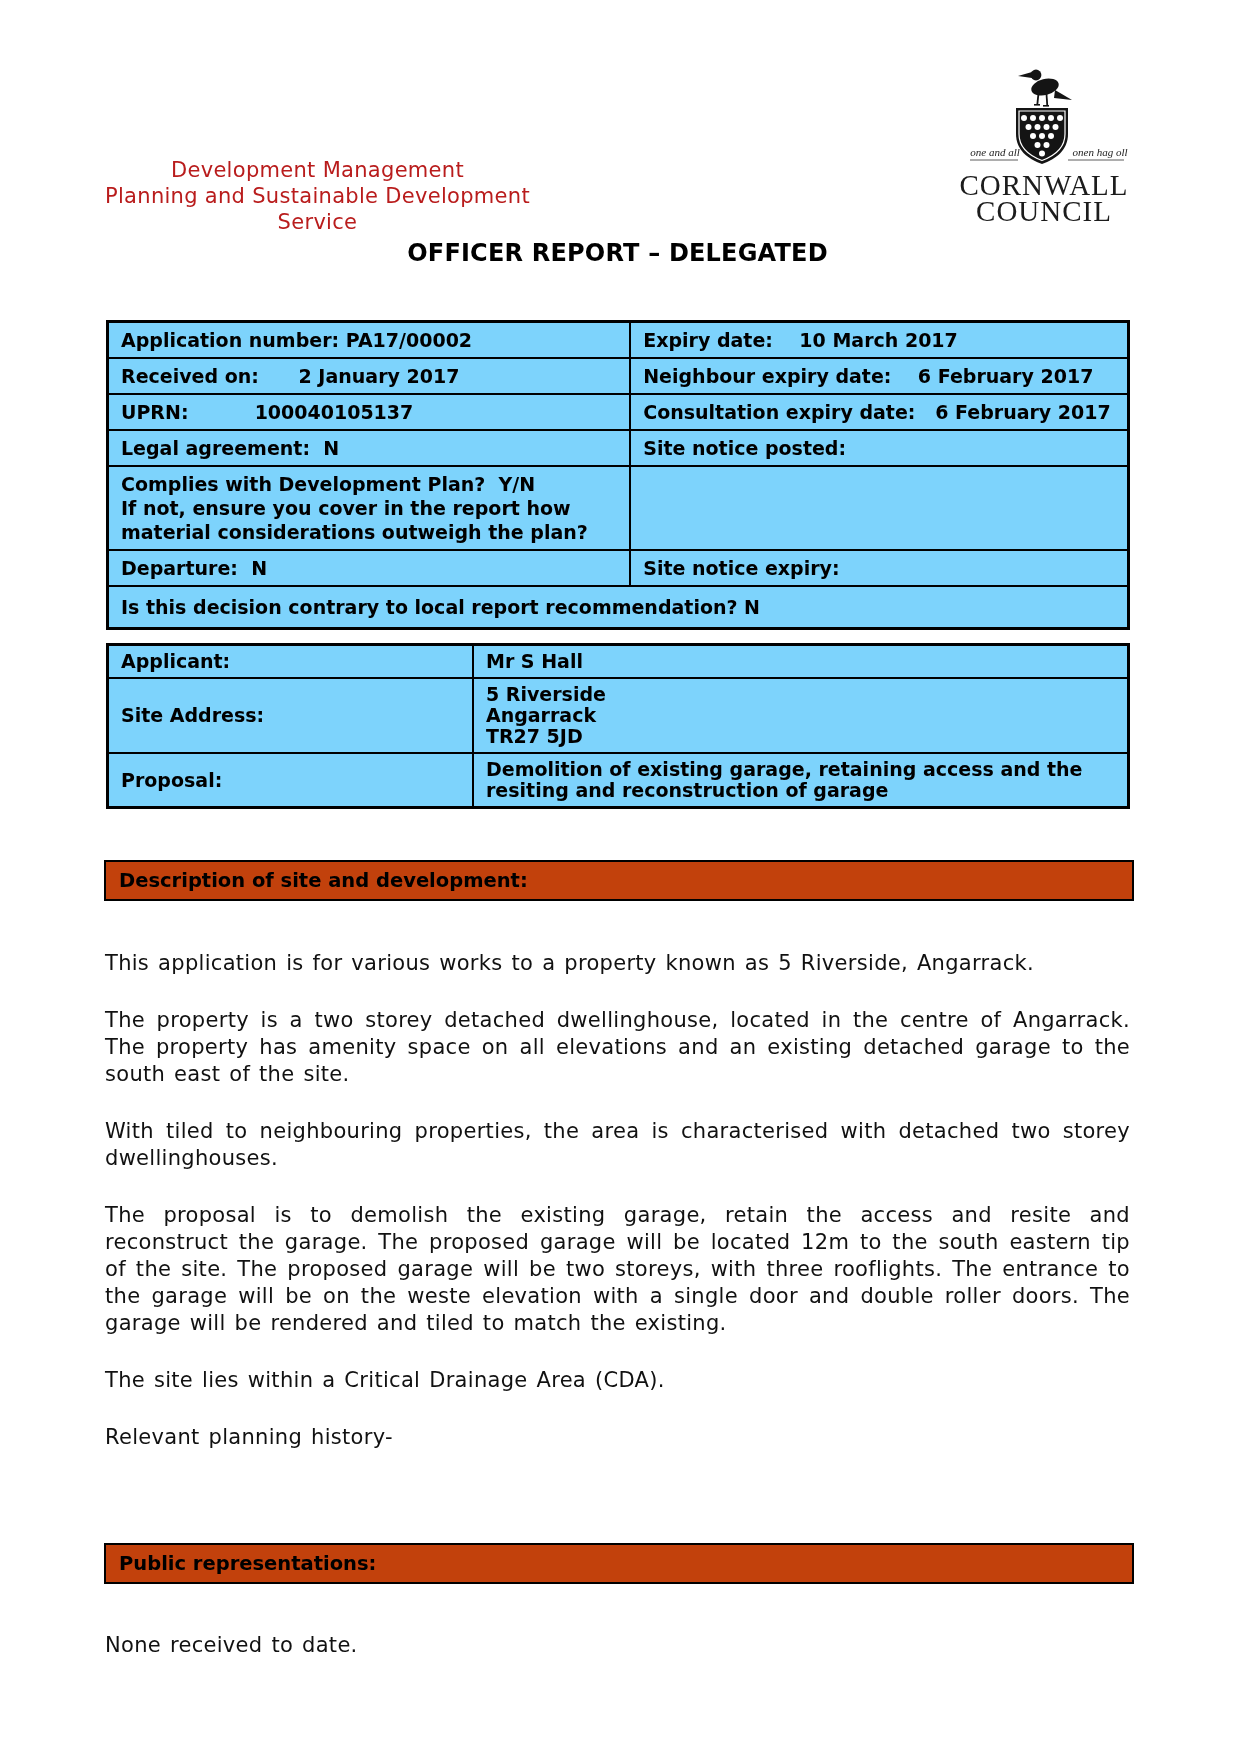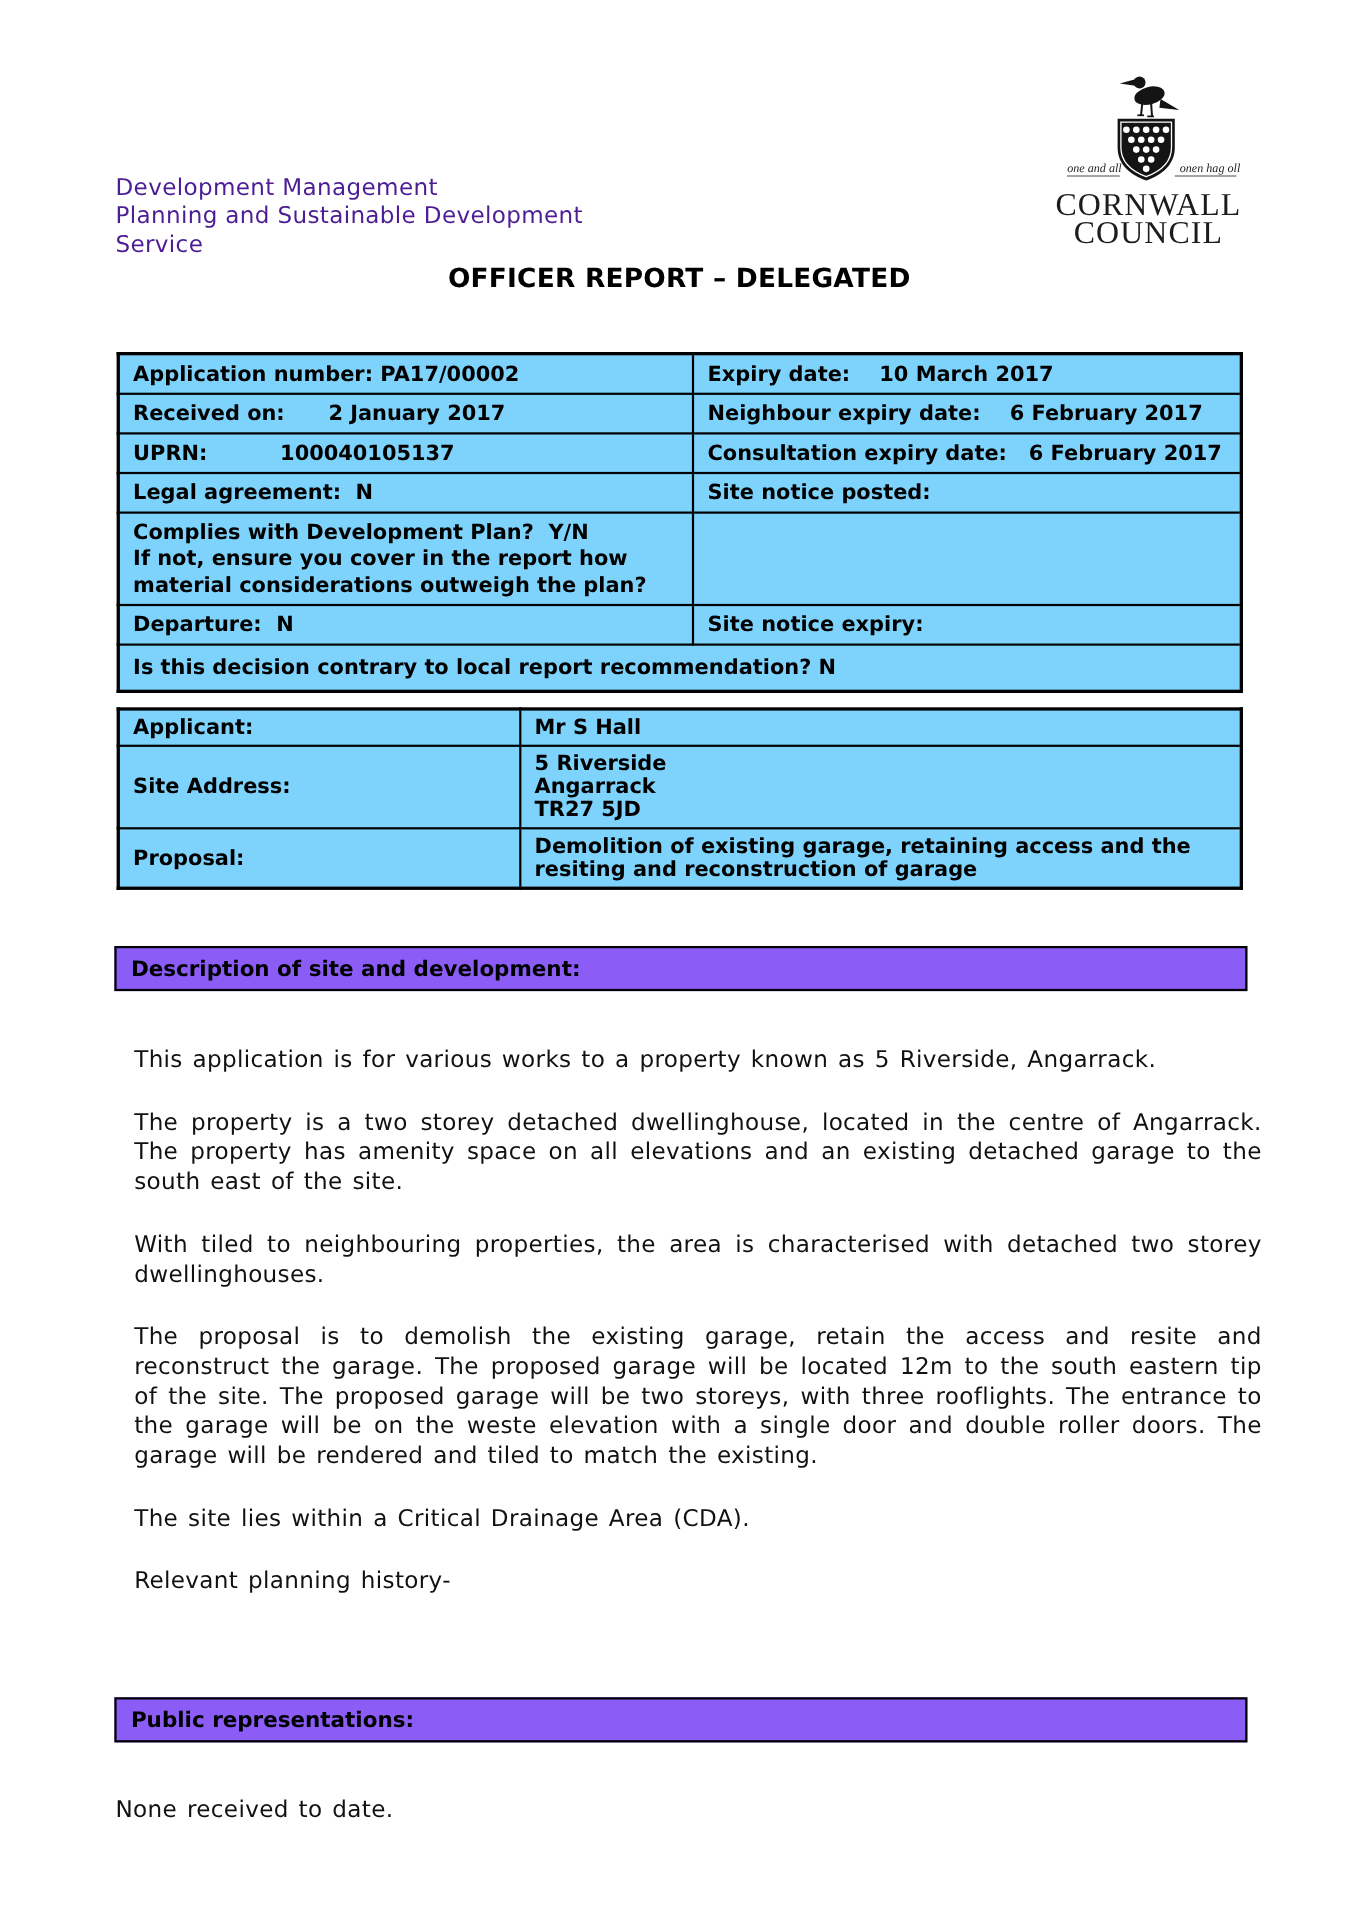--- a/index.html
+++ b/index.html
@@ -13,21 +13,22 @@
     overflow: hidden;
   }
 
   
   .org-block {
     position: absolute;
     left: 105px; top: 157px;
     font-size: 21px;
     line-height: 26px;
     letter-spacing: 0.3px;
-    color: #4c1d95;
+    color: #b91c1c;
+    text-align: center;
   }
   .logo-block {
     position: absolute;
     left: 956px; top: 64px;
     width: 176px; height: 164px;
   }
   .report-title {
     position: absolute;
     left: 105px; top: 239px;
     width: 1025px;
@@ -63,41 +64,41 @@
 
   table.t2 { top: 643px; border: 3px solid #000; }
   table.t2 td { line-height: 21px; padding: 5px 12px; margin-top: 16px; }
   table.t2 td.col-label { width: 33.2%; }
 
   
   .section-bar {
     position: absolute;
     left: 104px;
     width: 1000px;
-    background: #8b5cf6;
+    background: #c2410c;
     border: 2px solid #000;
     font-weight: bold;
     font-size: 19.5px;
     padding: 7px 13px;
   }
   .bar-description { top: 860px; }
   .bar-public { top: 1543px; }
 
   
   .body-text {
     position: absolute;
     left: 105px;
     width: 1025px;
     font-size: 21px;
     line-height: 27px;
     letter-spacing: 0.3px;
     word-spacing: 2px;
     color: #111;
   }
-  .body-description { top: 950px; margin-left: 17px; }
+  .body-description { top: 950px; }
   .body-public { top: 1632px; }
   .body-text p { margin: 0 0 30px 0; text-align: justify; }
 
   
   .brand-text {
     font-family: "Liberation Serif", serif;
     fill: #1c1c1c;
     letter-spacing: 1px;
   }
   .motto-text {

